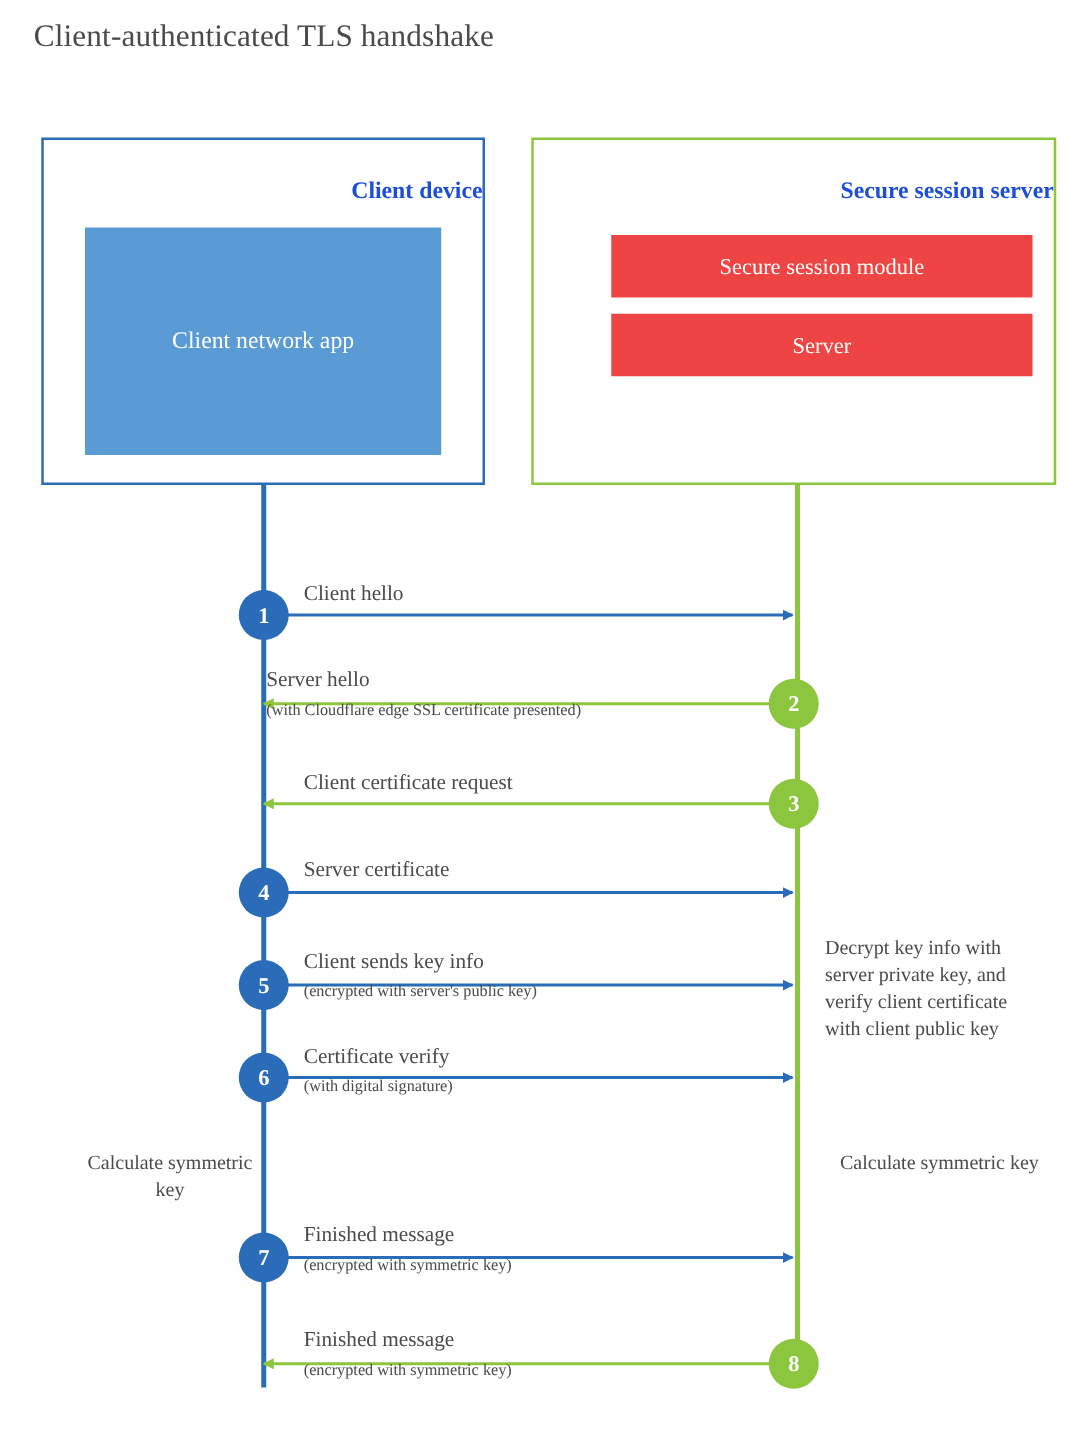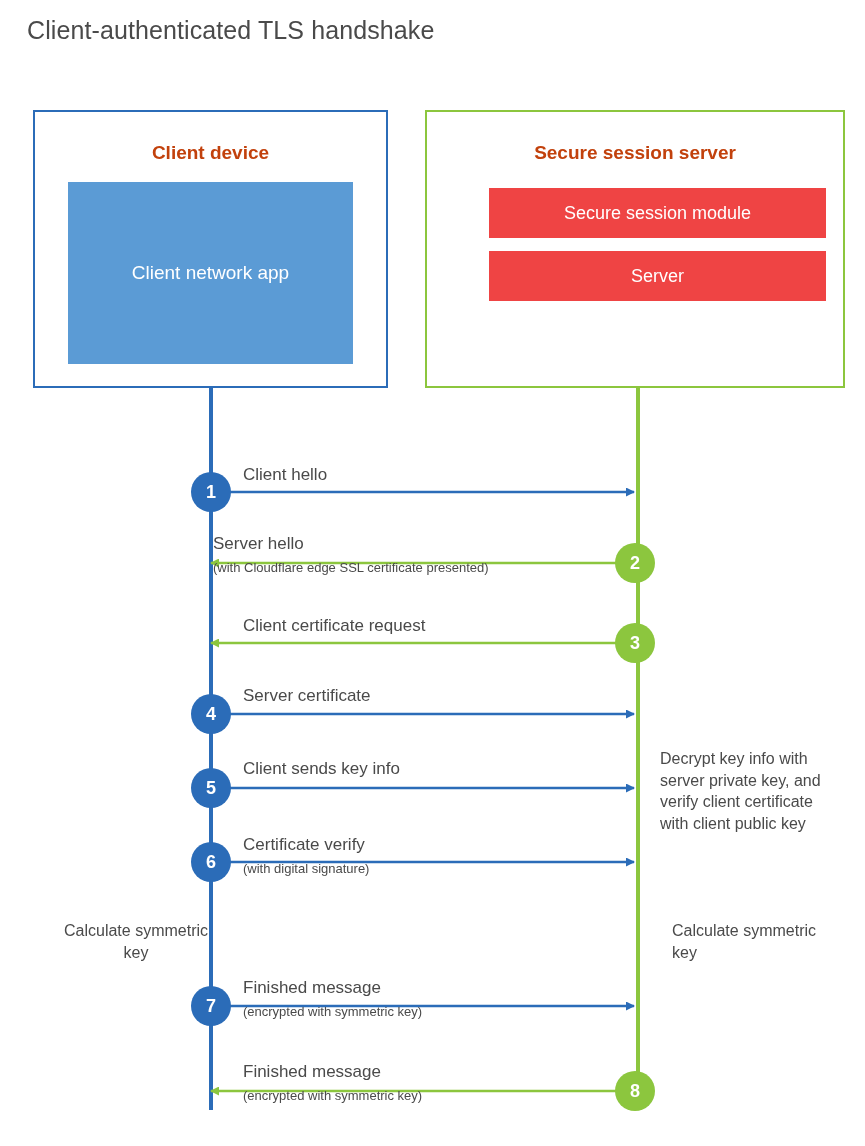--- a/index.html
+++ b/index.html
@@ -13,20 +13,21 @@
     font-family: "Liberation Sans", sans-serif;
     color: #4a4a4a;
     position: relative;
     overflow: hidden;
   }
 
   #canvas {
     position: relative;
     width: 865px;
     height: 1146px;
+    font-family: Liberation Serif, serif;
   }
 
   #title {
     position: absolute;
     left: 27px;
     top: 16px;
     font-size: 25px;
     color: #4a4a4a;
     letter-spacing: 0.1px;
     font-weight: 400;
@@ -48,25 +49,25 @@
   #server-box {
     left: 425px;
     top: 110px;
     width: 420px;
     height: 278px;
     border: 2px solid #8cc63e;
   }
   .party-title {
     position: absolute;
     width: 100%;
-    text-align: center;
+    text-align: right;
     top: 30px;
     font-size: 19px;
     font-weight: bold;
-    color: #c2410c;
+    color: #1d4ed8;
   }
 
   #client-app {
     position: absolute;
     left: 68px;
     top: 182px;
     width: 285px;
     height: 182px;
     background: #5b9bd5;
     color: #ffffff;
@@ -235,20 +236,21 @@
   <div class="msg" style="left:243px; top:616px; width:360px;">
     <div class="primary">Client certificate request</div>
   </div>
 
   <div class="msg" style="left:243px; top:686px; width:360px;">
     <div class="primary">Server certificate</div>
   </div>
 
   <div class="msg" style="left:243px; top:759px; width:360px;">
     <div class="primary">Client sends key info</div>
+    <div class="secondary">(encrypted with server's public key)</div>
   </div>
 
   <div class="msg" style="left:243px; top:835px; width:360px;">
     <div class="primary">Certificate verify</div>
     <div class="secondary">(with digital signature)</div>
   </div>
 
   <div class="msg" style="left:243px; top:978px; width:360px;">
     <div class="primary">Finished message</div>
     <div class="secondary">(encrypted with symmetric key)</div>

